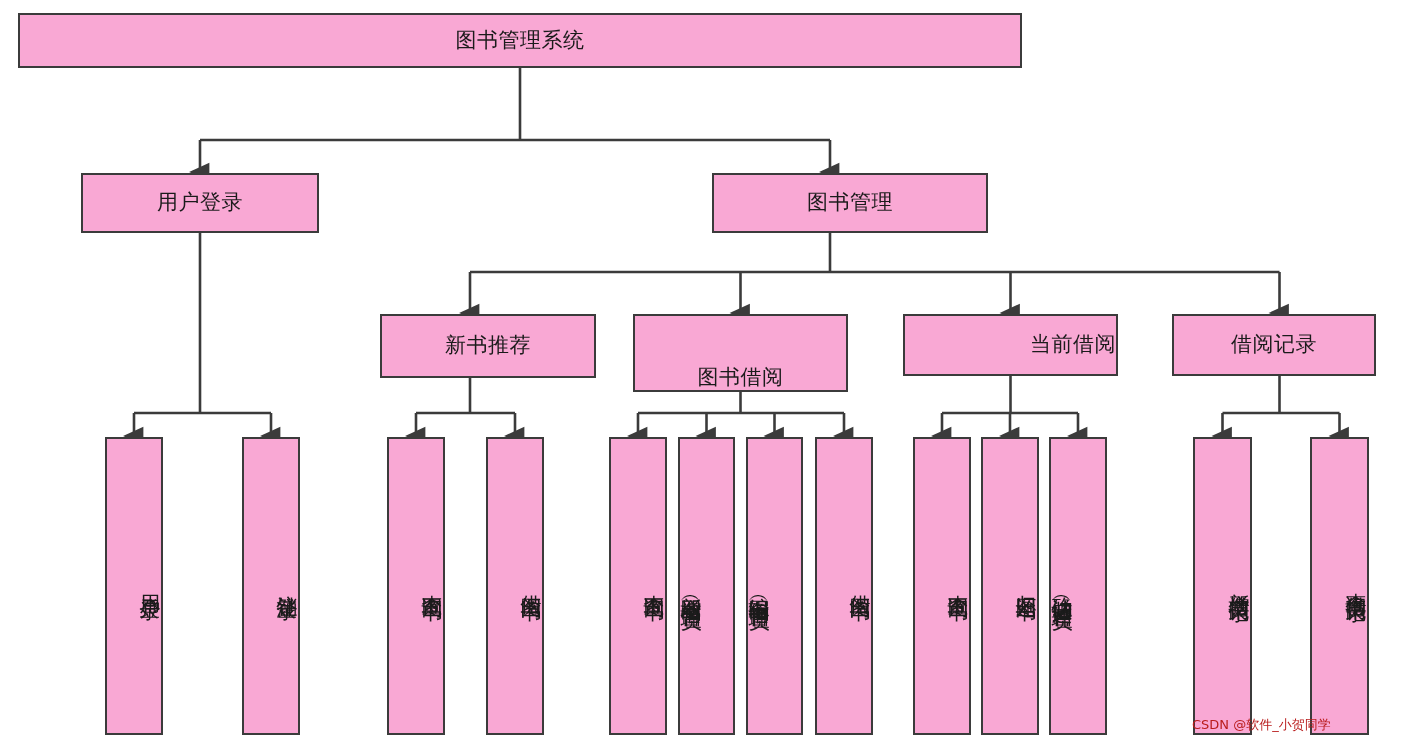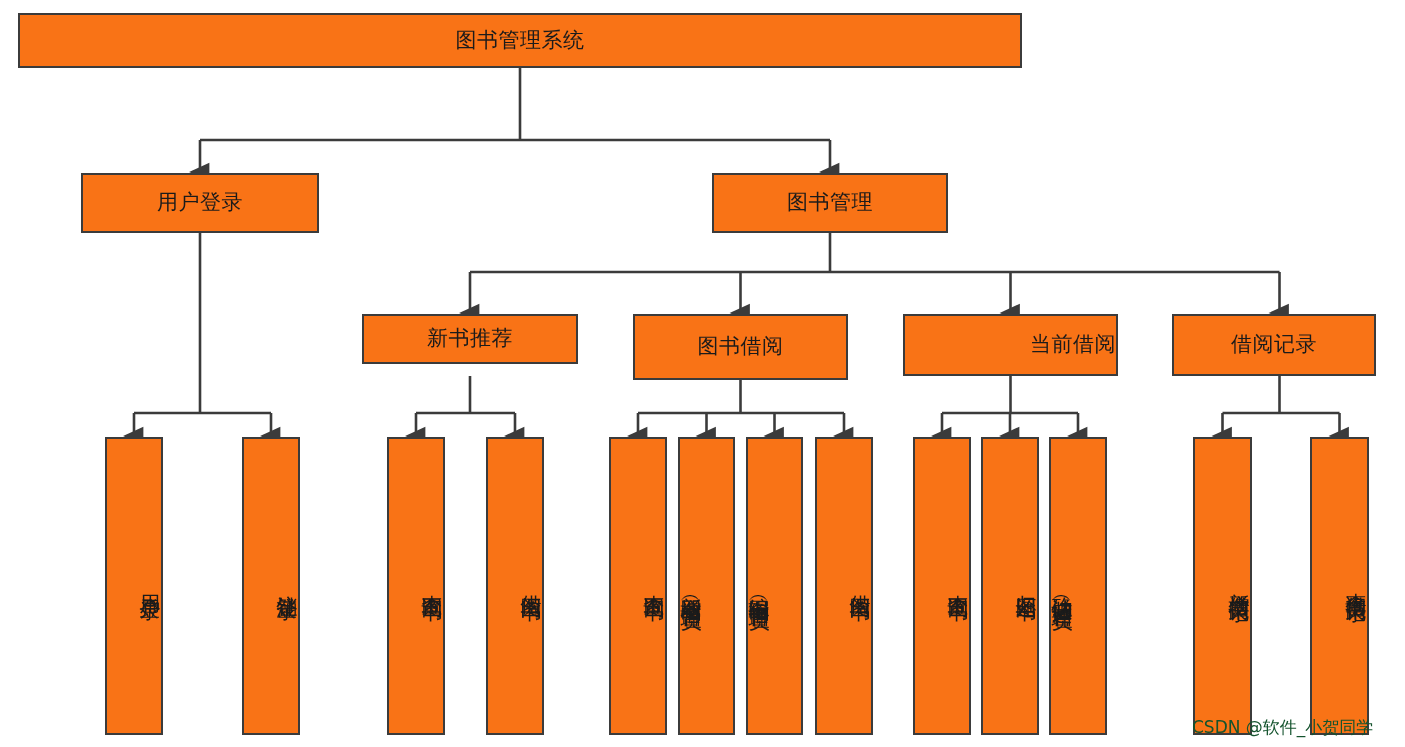--- a/index.html
+++ b/index.html
@@ -21,21 +21,21 @@
   #diagram-svg {
     position: absolute;
     left: 0;
     top: 0;
     width: 1405px;
     height: 747px;
   }
   .node-box {
     position: absolute;
     box-sizing: border-box;
-    background: #f97316;
+    background: #f9a8d4;
     border: 2px solid #3b3b3b;
     display: flex;
     overflow: hidden;
   }
   .node-box.horizontal {
     align-items: center;
     justify-content: center;
   }
   .node-box.vertical {
     align-items: center;
@@ -58,22 +58,22 @@
   }
   .node-label.v {
     font-size: 21px;
     writing-mode: vertical-rl;
     text-orientation: upright;
     letter-spacing: 2px;
     line-height: 1.05;
   }
   #watermark {
     position: absolute;
-    color: #14532d;
-    font-size: 17px;
+    color: #b91c1c;
+    font-size: 13px;
     white-space: nowrap;
     pointer-events: none;
   }
 </style>
 </head>
 <body>
 
 <div id="diagram-root">
   <svg id="diagram-svg" viewBox="0 0 1405 747" xmlns="http://www.w3.org/2000/svg" aria-hidden="true">
     <defs>
@@ -118,27 +118,27 @@
       </g>
   </svg>
 
   <div id="node-layer">
       <div class="node-box horizontal" style="left: 18px; top: 13px; width: 1004px; height: 55px;">
         <span class="node-label h">图书管理系统</span>
       </div>
       <div class="node-box horizontal" style="left: 81px; top: 173px; width: 238px; height: 60px;">
         <span class="node-label h">用户登录</span>
       </div>
-      <div class="node-box horizontal" style="left: 712px; top: 173px; width: 236px; height: 60px;">
+      <div class="node-box horizontal" style="left: 712px; top: 173px; width: 276px; height: 60px;">
         <span class="node-label h">图书管理</span>
       </div>
-      <div class="node-box horizontal" style="left: 362px; top: 314px; width: 216px; height: 50px; text-align: center;">
+      <div class="node-box horizontal" style="left: 380px; top: 314px; width: 216px; height: 64px; text-align: center;">
         <span class="node-label h">新书推荐</span>
       </div>
-      <div class="node-box horizontal" style="left: 633px; top: 314px; width: 215px; height: 66px;">
+      <div class="node-box horizontal" style="left: 633px; top: 314px; width: 215px; height: 78px; align-items: flex-end;">
         <span class="node-label h">图书借阅</span>
       </div>
       <div class="node-box horizontal" style="left: 903px; top: 314px; width: 215px; height: 62px; justify-content: flex-end;">
         <span class="node-label h">当前借阅</span>
       </div>
       <div class="node-box horizontal" style="left: 1172px; top: 314px; width: 204px; height: 62px;">
         <span class="node-label h">借阅记录</span>
       </div>
       <div class="node-box vertical" style="left: 105px; top: 437px; width: 58px; height: 298px;">
         <span class="node-label v">用户登录</span>

